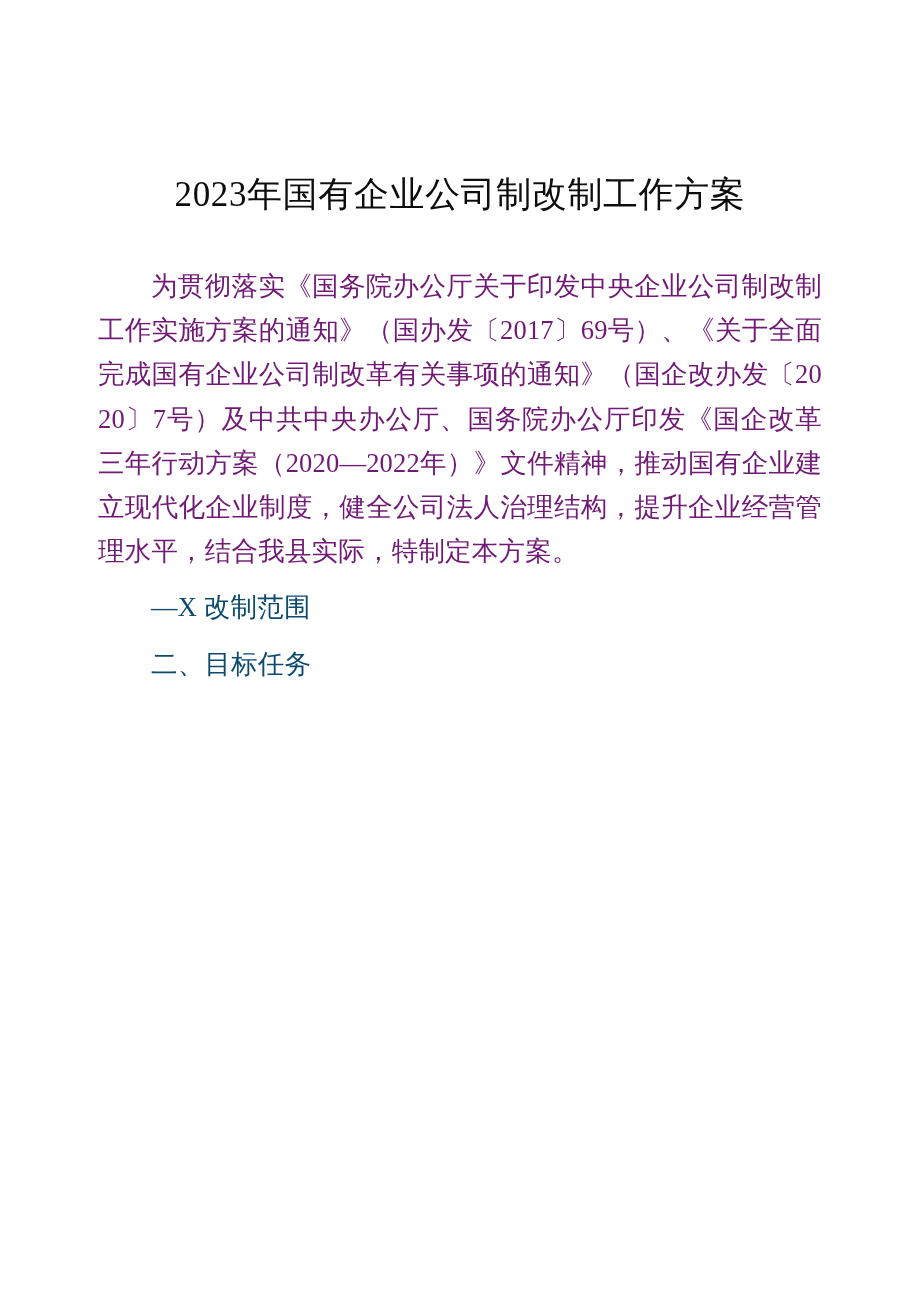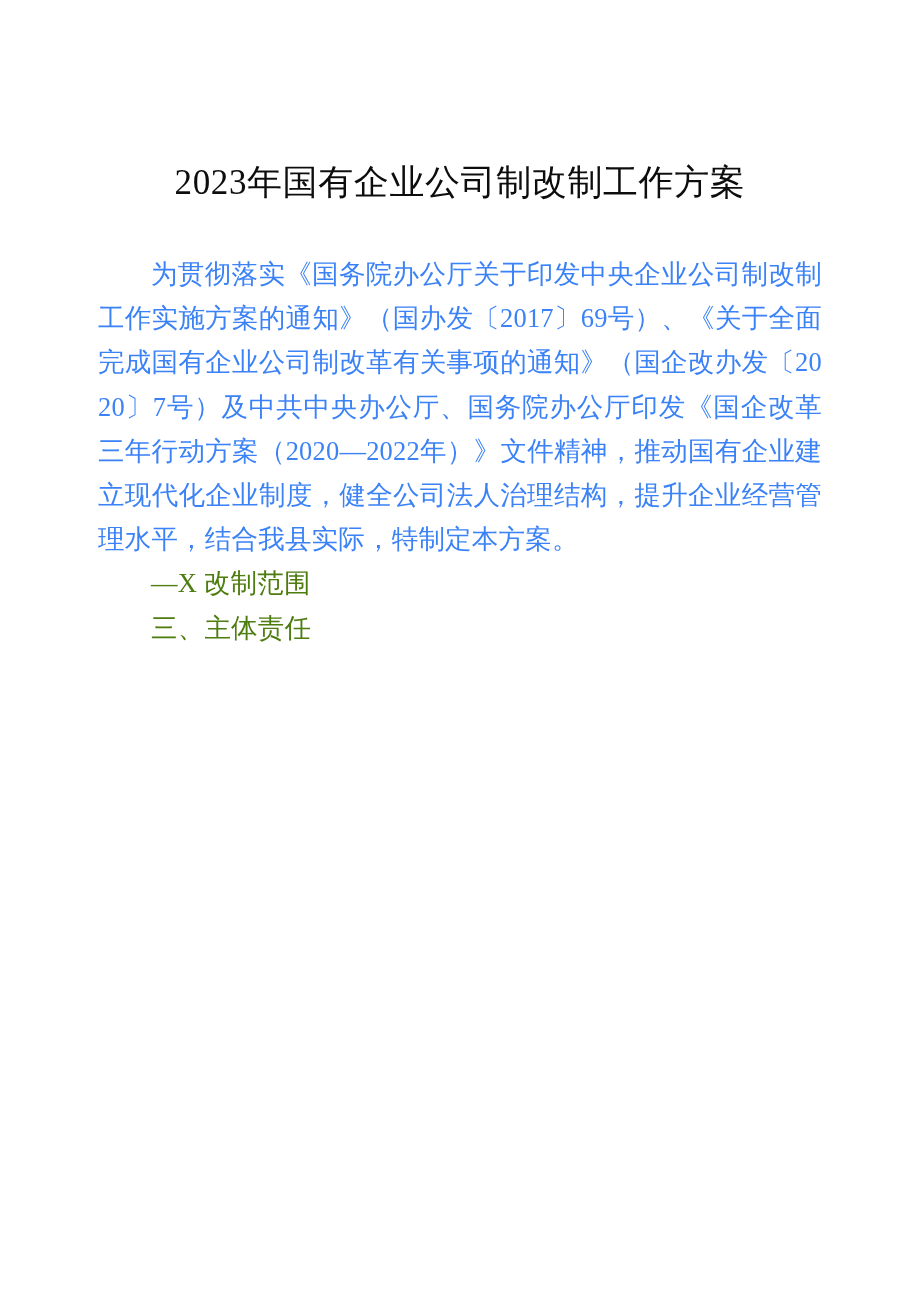--- a/index.html
+++ b/index.html
@@ -58,53 +58,54 @@
 
   .para {
     margin: 0;
     font-size: 26.5px;
     line-height: 44.2px;
     text-align: justify;
     text-align-last: left;
     text-justify: inter-ideograph;
     text-indent: 53px;
     letter-spacing: 0.2px;
-    color: #3b82f6;
+    color: #701a75;
     word-break: break-all;
   }
 
   .heading {
     margin: 0;
     font-size: 26.5px;
     line-height: 44.2px;
     text-indent: 53px;
     text-align: left;
     letter-spacing: 0.2px;
-    color: #4d7c0f;
+    color: #0c4a6e;
   }
 
   
   .doc-title, .para, .heading {
     text-rendering: optimizeLegibility;
+    margin-top: 12px;
   }
 </style>
 </head>
 <body>
 
 <div class="page">
   <div class="doc-body">
 
     <h1 class="doc-title">2023年国有企业公司制改制工作方案</h1>
 
     <div class="content">
 
       <p class="para">为贯彻落实《国务院办公厅关于印发中央企业公司制改制工作实施方案的通知》（国办发〔2017〕69号）、《关于全面完成国有企业公司制改革有关事项的通知》（国企改办发〔2020〕7号）及中共中央办公厅、国务院办公厅印发《国企改革三年行动方案（2020—2022年）》文件精神，推动国有企业建立现代化企业制度，健全公司法人治理结构，提升企业经营管理水平，结合我县实际，特制定本方案。</p>
 
       <p class="heading">—X 改制范围</p>
 
 
+      <p class="heading">二、目标任务</p>
 
 
-      <p class="heading">三、主体责任</p>
 
     </div>
   </div>
 </div>
 
 </body></html>

